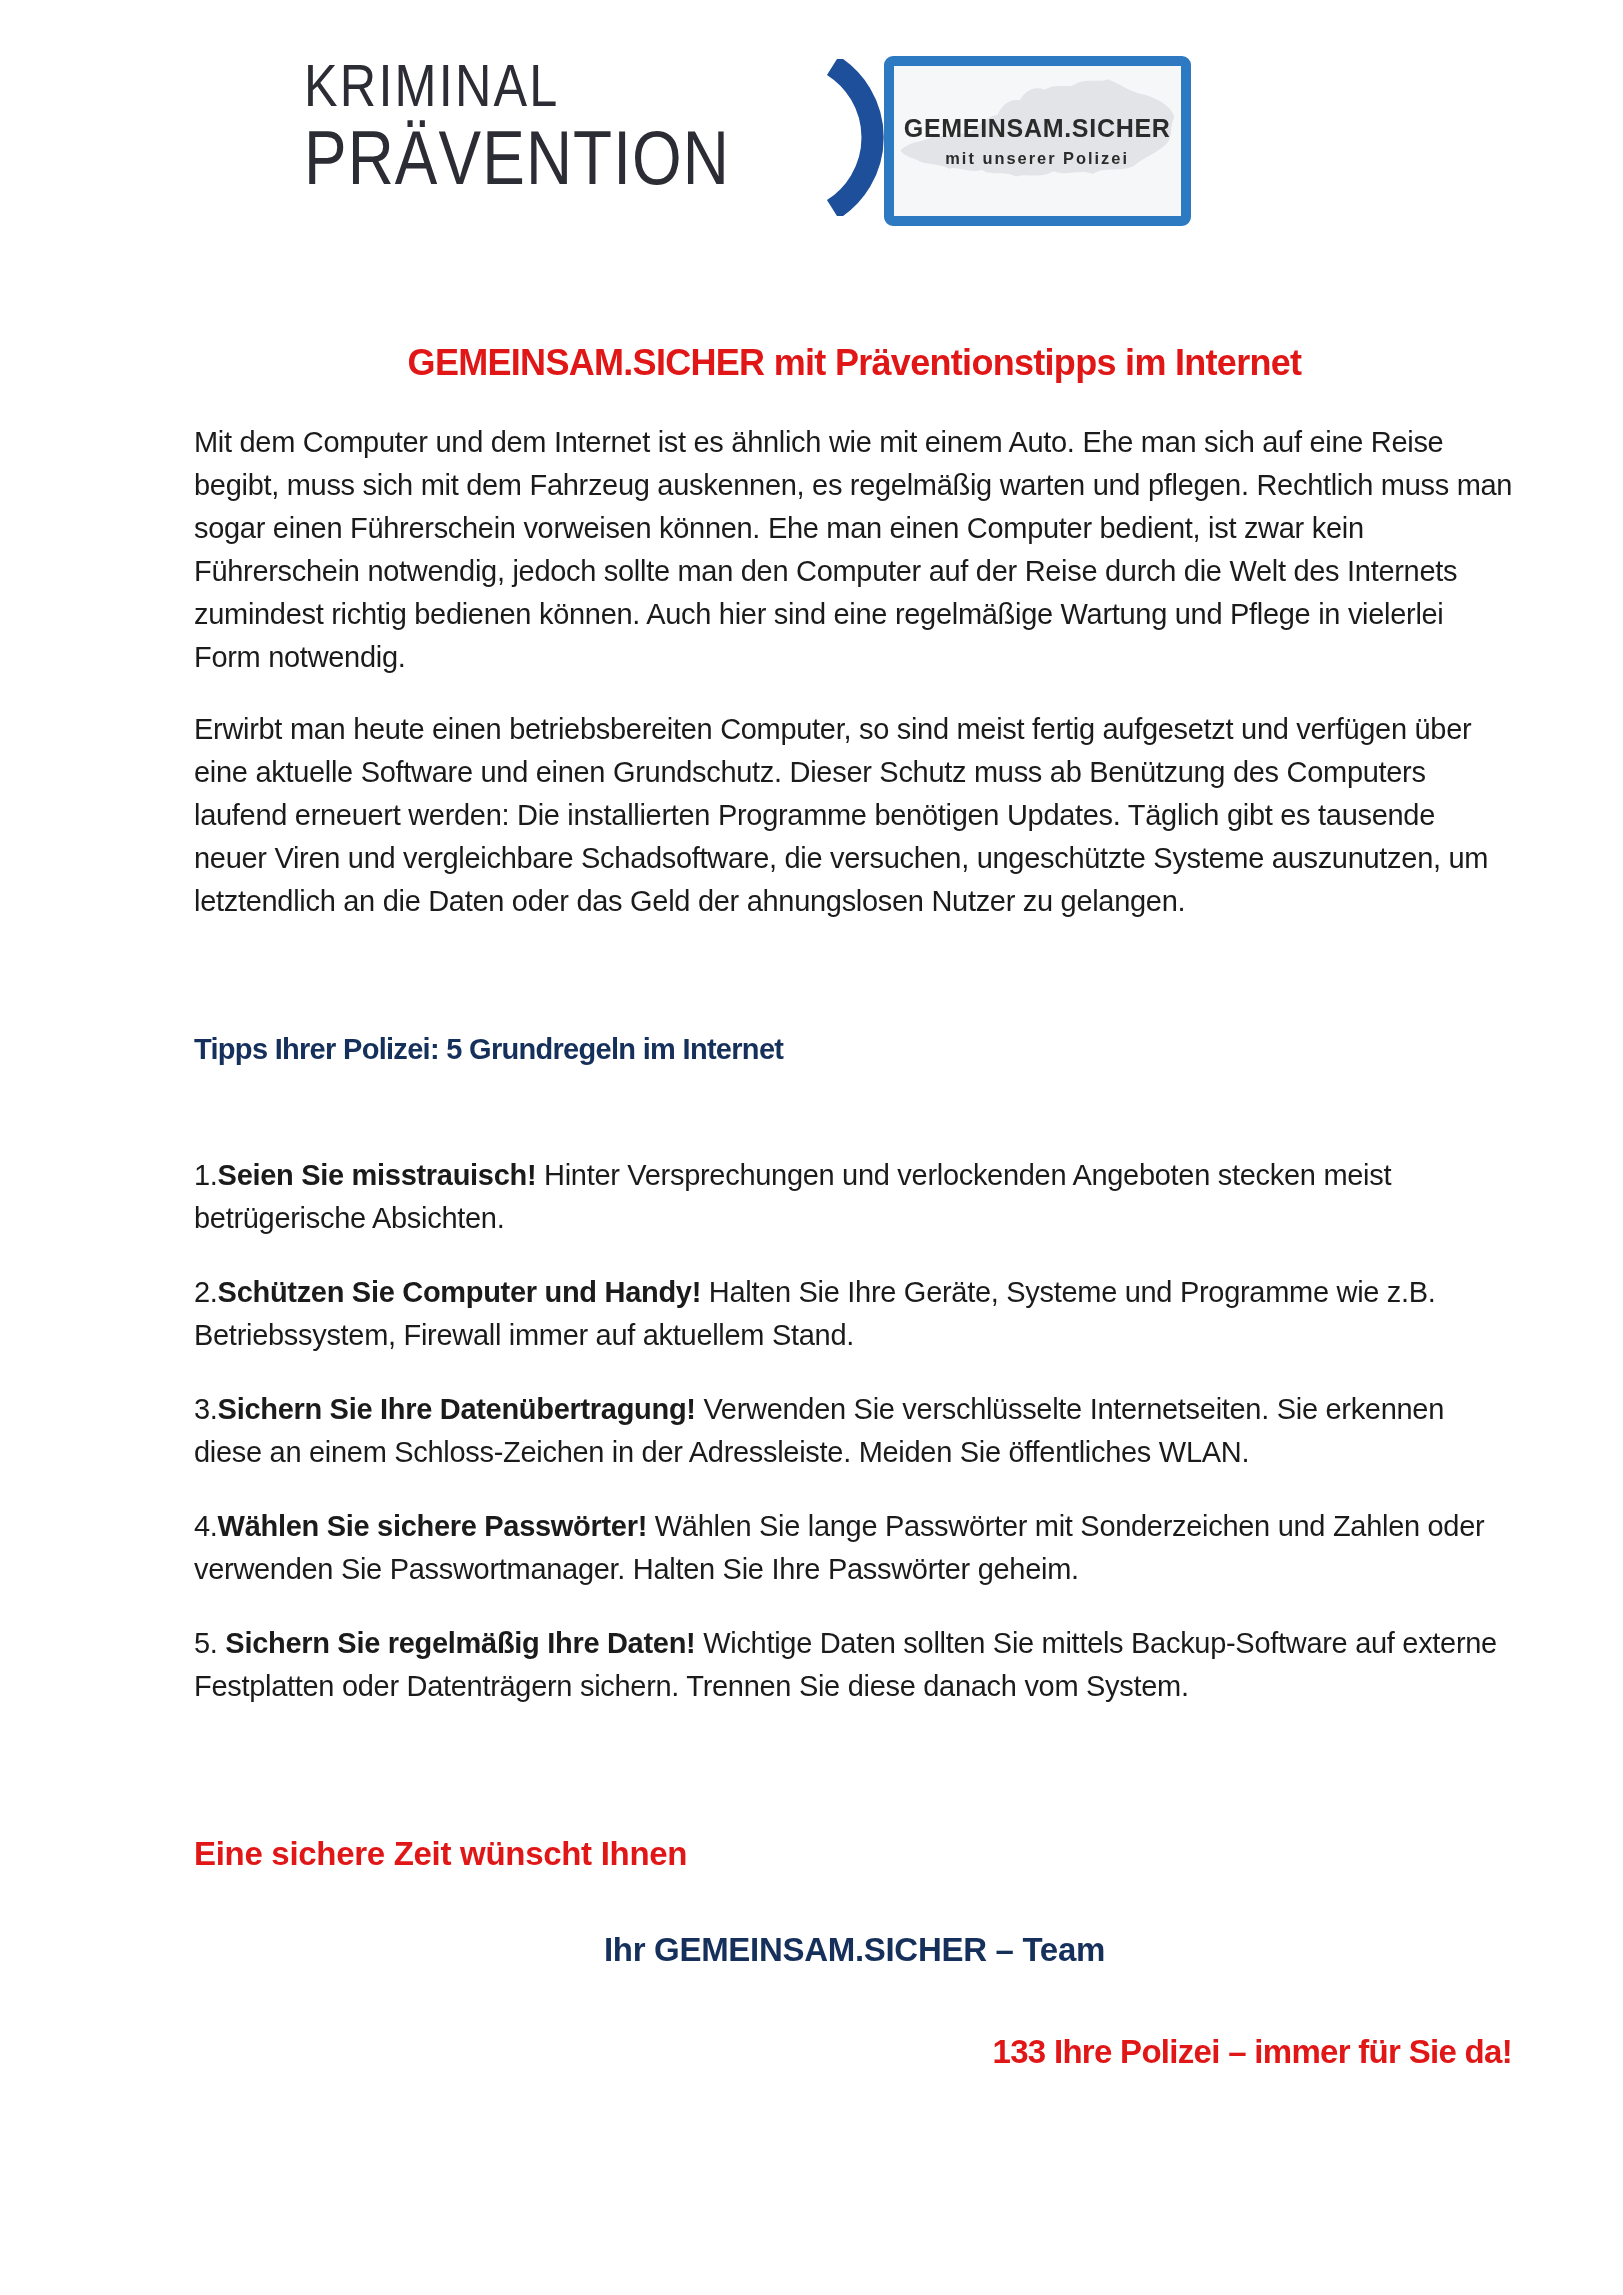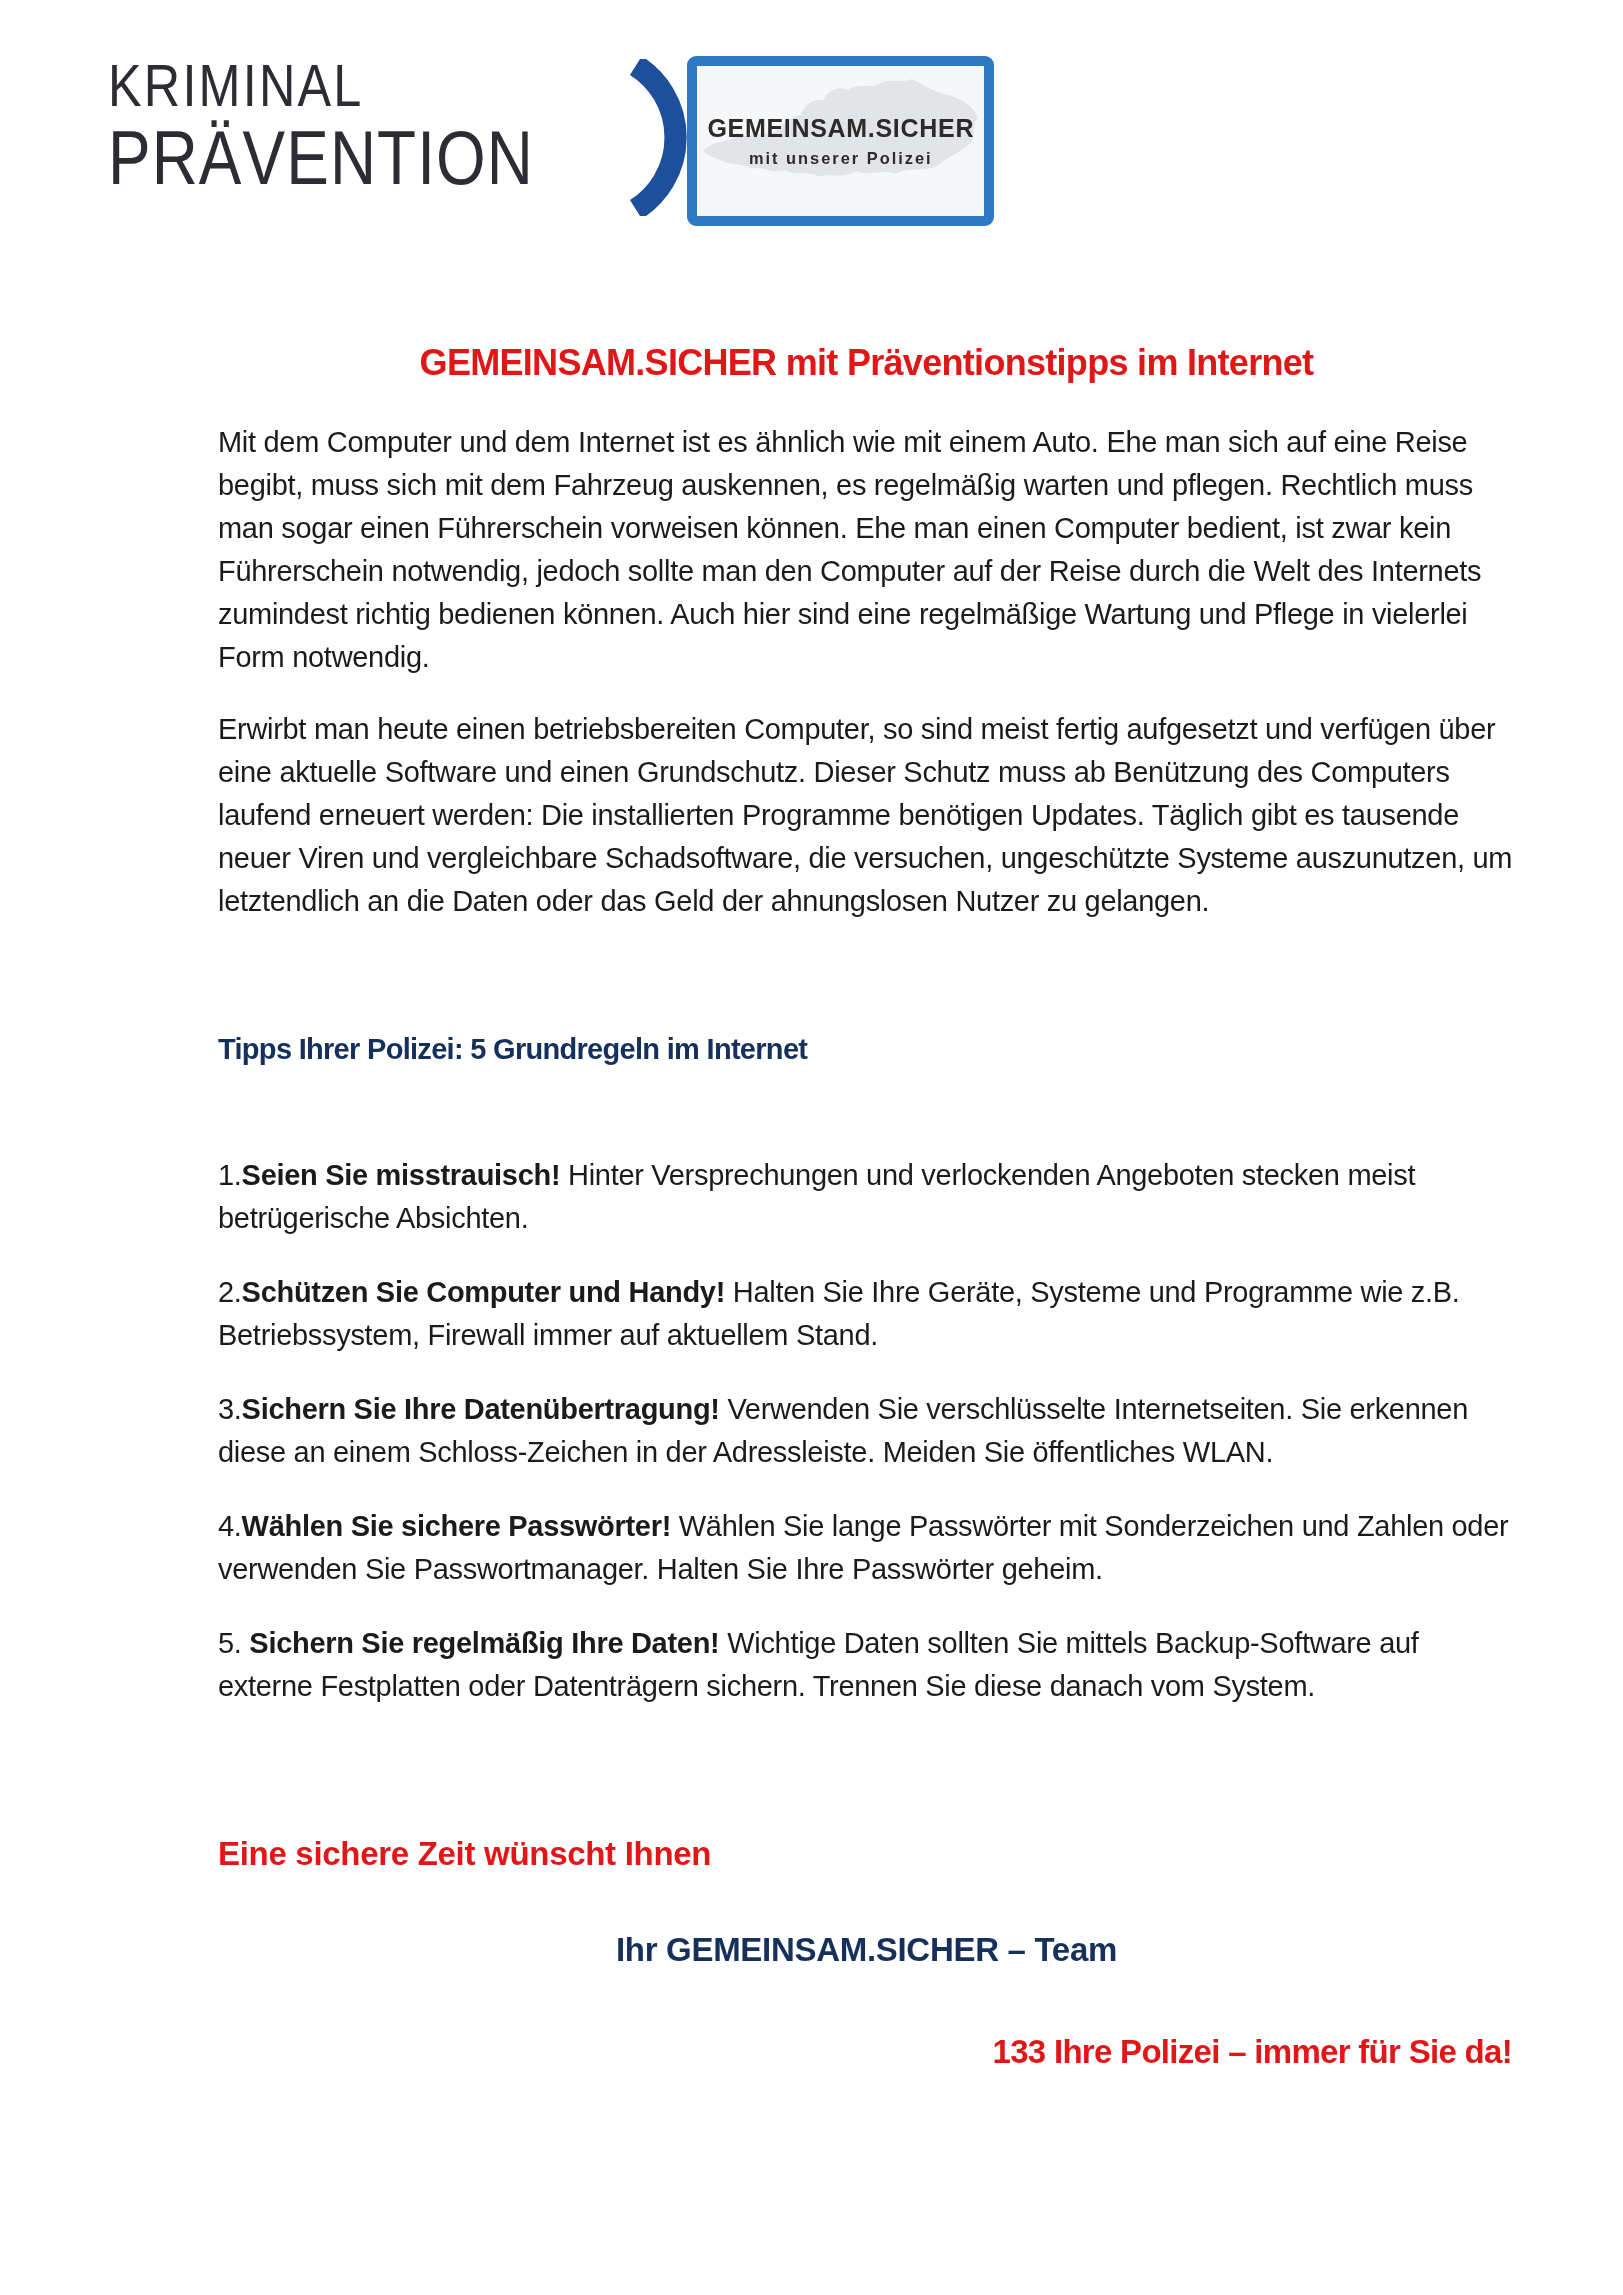--- a/index.html
+++ b/index.html
@@ -6,21 +6,21 @@
   .page{
     position:relative;
     width:1623px;height:2295px;
     background:#ffffff;
     font-family:"Liberation Sans",sans-serif;
     color:#1b1b1b;
     overflow:hidden;
   }
   
   .header{
-    display:flex;justify-content:flex-start;align-items:flex-start;
+    display:flex;justify-content:center;align-items:flex-start;
     padding:56px 236px 0 108px;
   }
   .logo{display:flex;align-items:flex-start;gap:9.2px;}
   .logo-text{display:flex;flex-direction:column;}
   .logo-l1{
     font-size:60px;font-weight:300;line-height:1.0;letter-spacing:2.6px;
     color:#2c2c34;transform:scaleX(.84);transform-origin:left top;white-space:nowrap;
   }
   .logo-l2{
     font-size:76px;font-weight:300;line-height:1.0;letter-spacing:1.3px;
@@ -30,21 +30,21 @@
   .badge{
     position:relative;width:307px;height:170px;box-sizing:border-box;
     border:10.5px solid #2e7ac2;border-radius:9px;background:#f6f7f8;
     display:flex;flex-direction:column;justify-content:center;align-items:center;
     overflow:hidden;flex:none;
   }
   .badge .map{position:absolute;left:0;top:0;width:100%;height:100%;}
   .badge-title{position:relative;font-weight:bold;font-size:25px;letter-spacing:0.7px;color:#2b2b2b;white-space:nowrap;}
   .badge-sub{position:relative;font-weight:bold;font-size:16.4px;letter-spacing:2px;color:#2b2b2b;margin-top:5.2px;white-space:nowrap;}
   
-  .content{padding:0 108px 0 194px;margin-left:24px;}
+  .content{padding:0 108px 0 194px;}
   .doc-title{
     margin:116px 0 0 0;text-align:center;
     color:#e11717;font-weight:bold;font-size:36px;letter-spacing:-0.7px;white-space:nowrap;
   }
   .para{
     margin:37px 0 0 0;
     font-size:29px;line-height:43px;letter-spacing:-0.3px;color:#1b1b1b;
   }
   .para + .para{margin-top:29px;}
   .section-heading{

